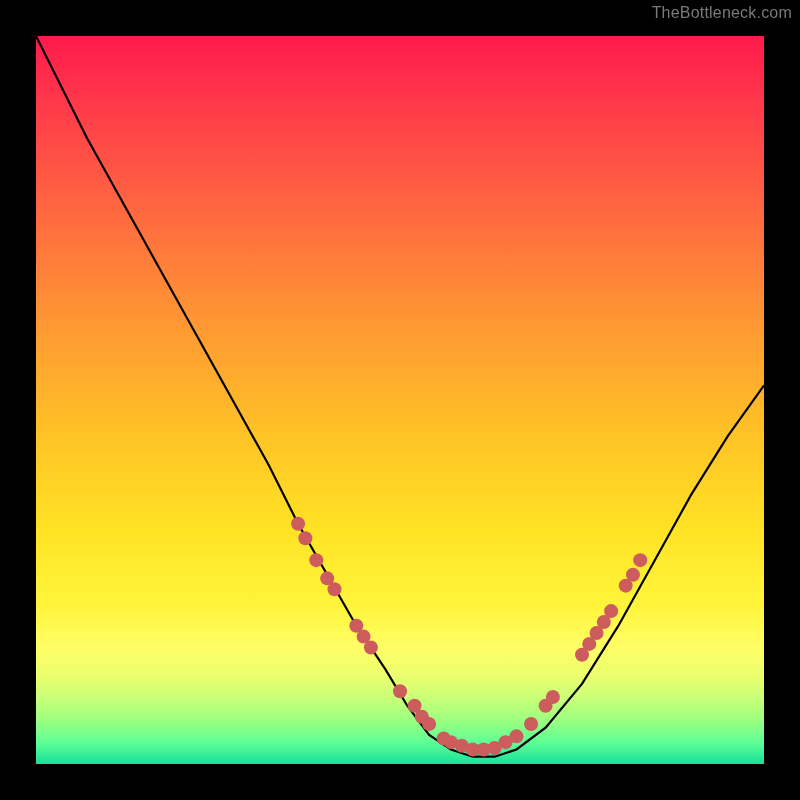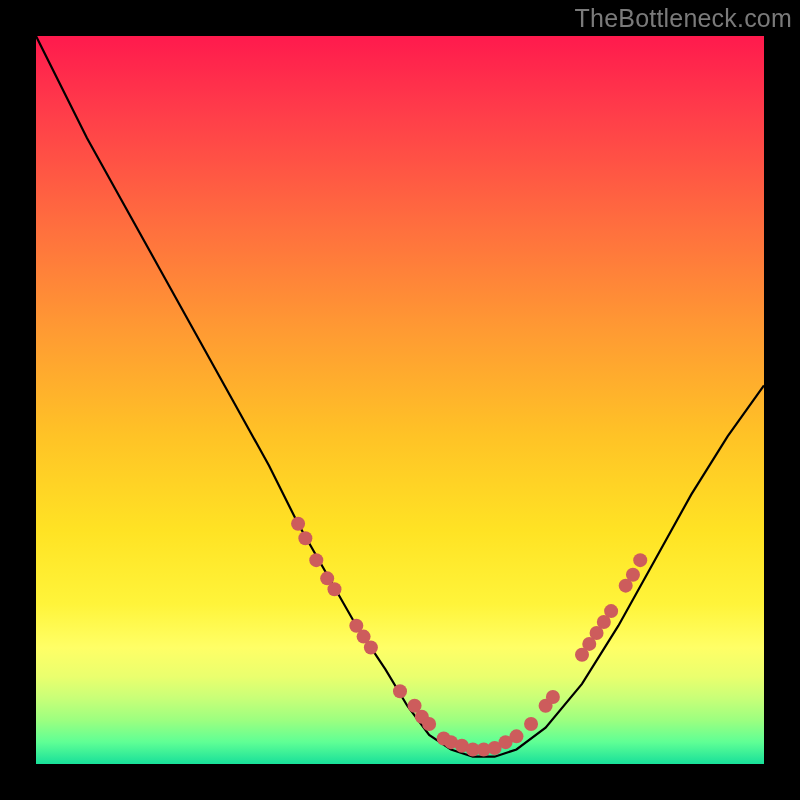--- a/index.html
+++ b/index.html
@@ -46,21 +46,21 @@
     left: 0;
     top: 0;
     width: 728px;
     height: 728px;
   }
   .watermark {
     position: absolute;
     top: 4px;
     right: 8px;
     color: #7a7a7a;
-    font-size: 25px;
+    font-size: 16px;
     font-weight: 500;
     letter-spacing: 0.2px;
   }
 </style>
 </head>
 <body>
 
 <div class="frame">
   <div class="plot-area">
     <svg class="curve-svg" viewBox="0 0 728 728" preserveAspectRatio="none">

